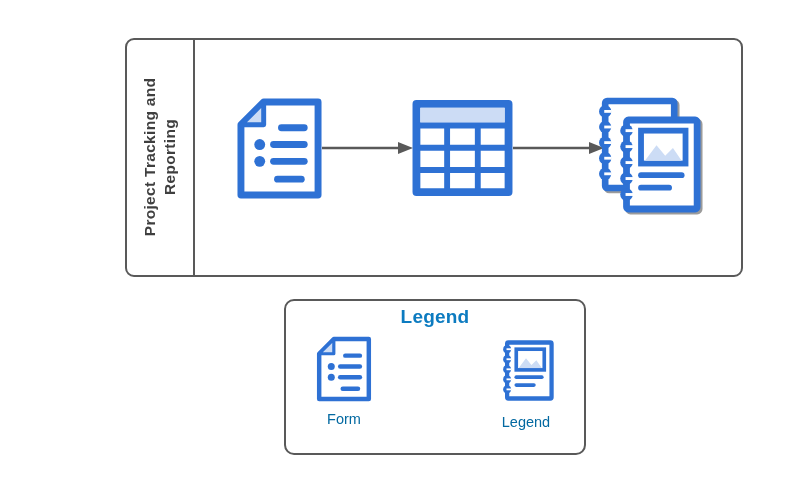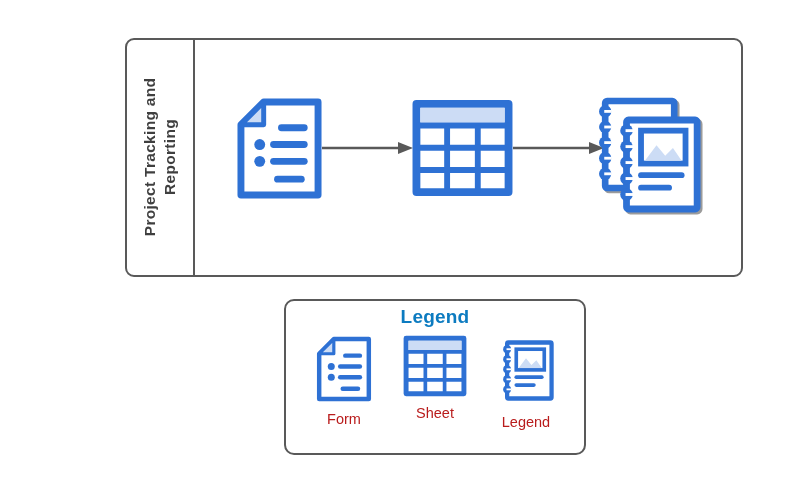--- a/index.html
+++ b/index.html
@@ -43,21 +43,21 @@
     font-size:19px; font-weight:bold; color:#0c7bc0; letter-spacing:0.2px;
   }
   .legend-row {
     display:flex; justify-content:space-between; align-items:flex-start;
     padding:7px 30px 0 30px;
   }
   .legend-item { display:flex; flex-direction:column; align-items:center; }
   .legend-item .ic-form   { width:56px; height:68px; }
   .legend-item .ic-sheet  { width:64px; height:62px; }
   .legend-item .ic-report { width:56px; height:71px; }
-  .legend-label { margin-top:8px; font-size:14.5px; color:#b91c1c; }
+  .legend-label { margin-top:8px; font-size:14.5px; color:#0369a1; }
 </style>
 </head>
 <body>
 
 <div class="stage">
 
   <div class="swimlane">
     <div class="lane-header">
       <div class="lane-title">Project Tracking and Reporting</div>
     </div>
@@ -166,34 +166,20 @@
             <circle cx="24" cy="48" r="5.5" fill="#2e71d4"></circle>
             <line x1="38" y1="48" x2="69" y2="48" stroke="#2e71d4" stroke-width="7" stroke-linecap="round"></line>
             <circle cx="24" cy="65" r="5.5" fill="#2e71d4"></circle>
             <line x1="38" y1="65" x2="69" y2="65" stroke="#2e71d4" stroke-width="7" stroke-linecap="round"></line>
             <line x1="42" y1="83" x2="66" y2="83" stroke="#2e71d4" stroke-width="7" stroke-linecap="round"></line>
           </svg>
         </span>
         <span class="legend-label">Form</span>
       </div>
 
-      <div class="legend-item">
-        <span class="ic-sheet">
-          <svg viewBox="0 0 104 100">
-            <rect x="5" y="5" width="94" height="90" fill="#ffffff" stroke="#2e71d4" stroke-width="8" stroke-linejoin="round"></rect>
-            <rect x="9" y="9" width="86" height="15" fill="#ccdcf5"></rect>
-            <line x1="5" y1="27" x2="99" y2="27" stroke="#2e71d4" stroke-width="6"></line>
-            <line x1="36.3" y1="27" x2="36.3" y2="95" stroke="#2e71d4" stroke-width="6"></line>
-            <line x1="67.6" y1="27" x2="67.6" y2="95" stroke="#2e71d4" stroke-width="6"></line>
-            <line x1="5" y1="49.7" x2="99" y2="49.7" stroke="#2e71d4" stroke-width="6"></line>
-            <line x1="5" y1="72.4" x2="99" y2="72.4" stroke="#2e71d4" stroke-width="6"></line>
-          </svg>
-        </span>
-        <span class="legend-label">Sheet</span>
-      </div>
 
       <div class="legend-item">
         <span class="ic-report">
           <svg viewBox="0 0 92 100">
             <rect x="15" y="4" width="73" height="92" rx="2" fill="#ffffff" stroke="#2e71d4" stroke-width="7" stroke-linejoin="round"></rect>
             <g fill="#2e71d4">
               <circle cx="15" cy="15" r="6.5"></circle>
                 <circle cx="15" cy="31.5" r="6.5"></circle>
               <circle cx="15" cy="48" r="6.5"></circle>
                 <circle cx="15" cy="64.5" r="6.5"></circle>

